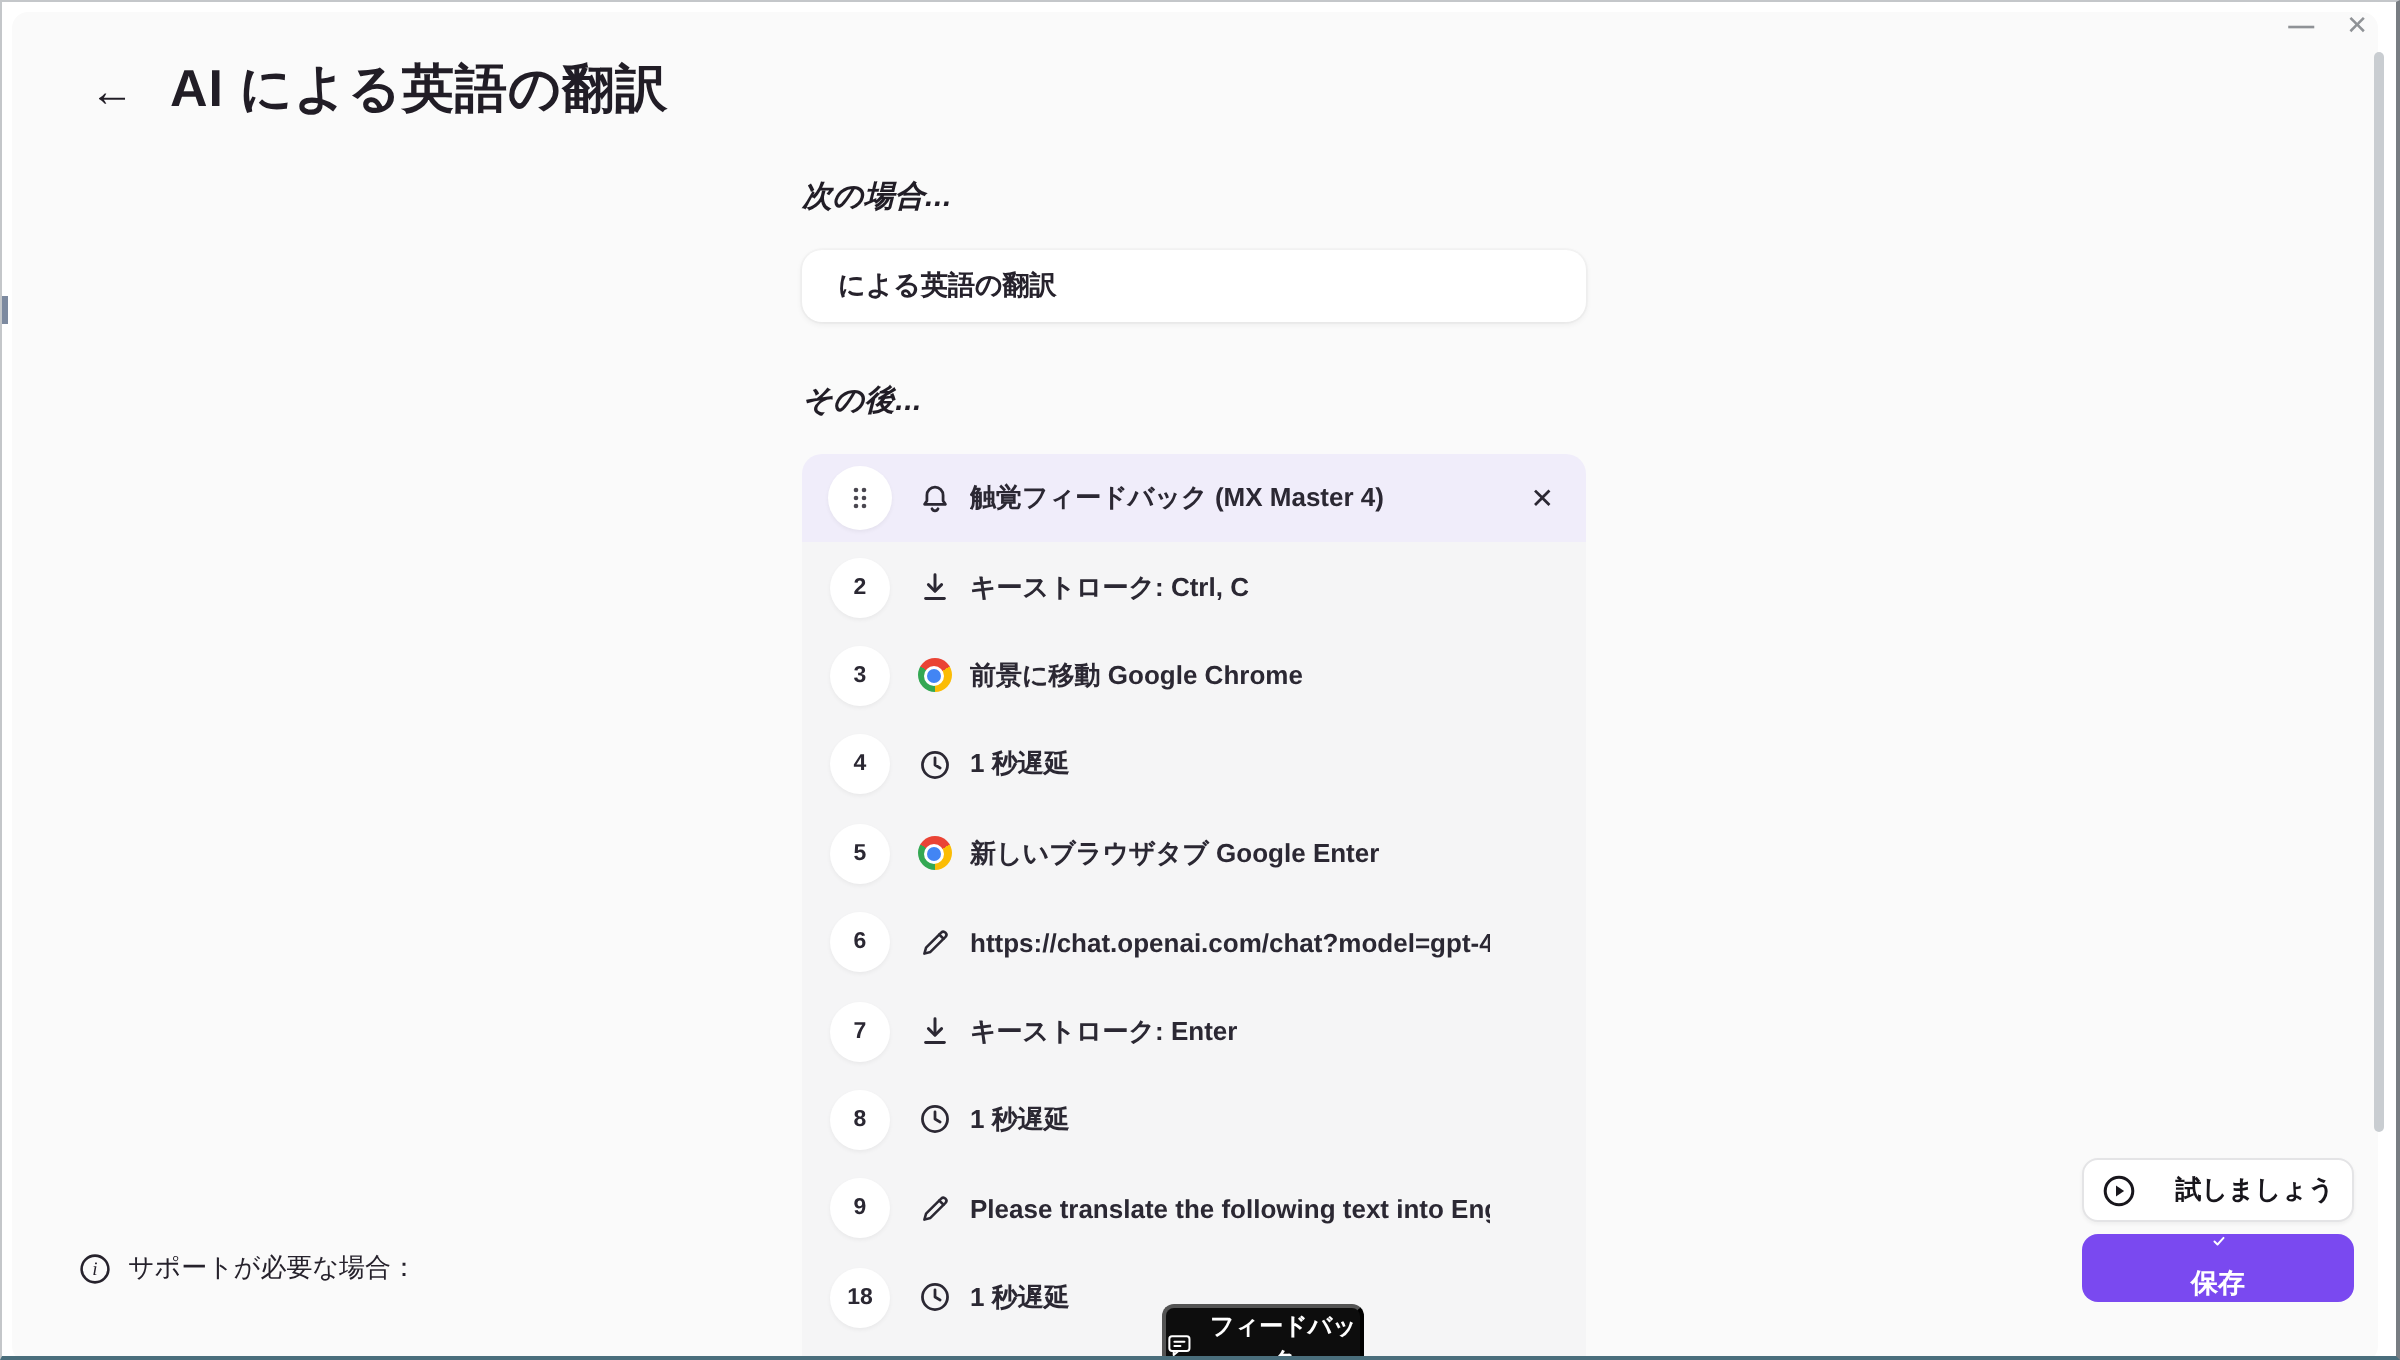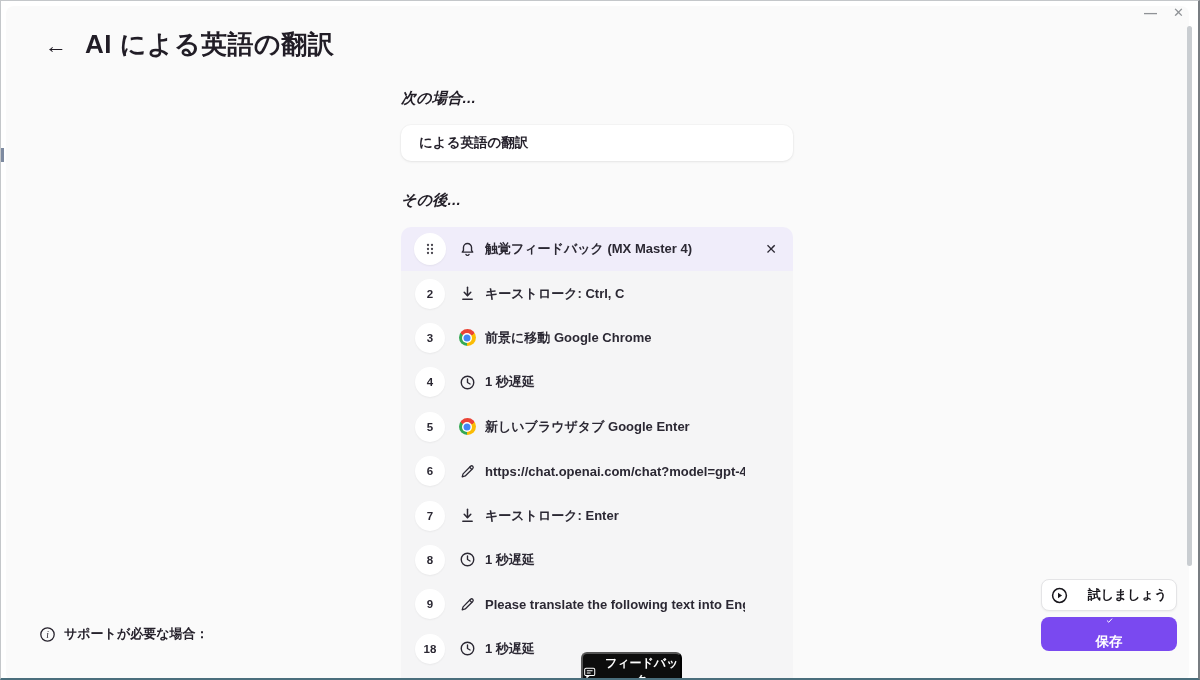--- a/index.html
+++ b/index.html
@@ -67,21 +67,21 @@
   
   .chrome-icon { width:17px; height:17px; border-radius:50%; position:relative;
     background:conic-gradient(from 60deg, #fbbc05 0 120deg, #34a853 120deg 240deg, #ea4335 240deg 360deg); }
   .chrome-icon::before { content:""; position:absolute; left:50%; top:50%; width:10px; height:10px;
     transform:translate(-50%,-50%); background:#ffffff; border-radius:50%; }
   .chrome-icon::after { content:""; position:absolute; left:50%; top:50%; width:7px; height:7px;
     transform:translate(-50%,-50%); background:#4285f4; border-radius:50%; }
 
   
   .support-line { position:absolute; left:38px; top:624px; display:flex; align-items:center; gap:8px; z-index:10; }
-  .support-text { font-size:13px; font-weight:700; color:#26222c; }
+  .support-text { font-size:13px; font-weight:400; color:#26222c; }
   .support-line svg { width:17px; height:17px; }
 
   
   .try-button {
     position:absolute; left:1040px; top:578px; width:136px; height:32px; z-index:10;
     background:#ffffff; border:1px solid #e4e4e6; border-radius:8px;
     display:flex; align-items:center; justify-content:center; gap:20px;
     font-size:13px; font-weight:700; color:#18161c; cursor:pointer;
     box-shadow:0 1px 2px rgba(0,0,0,.05);
   }

